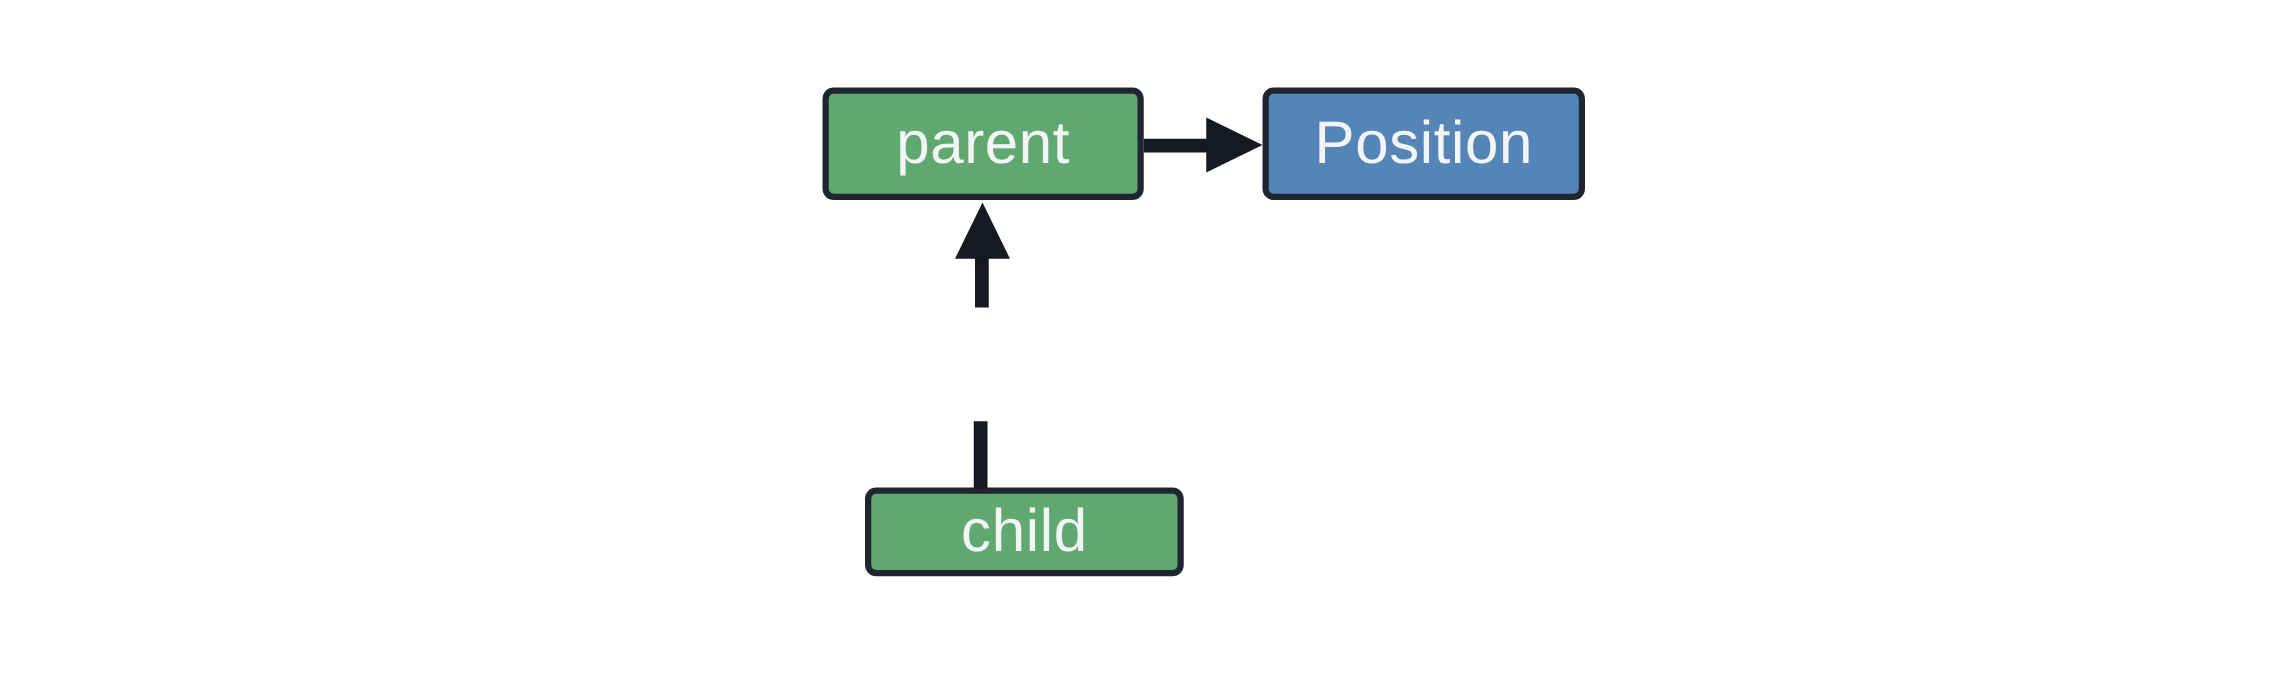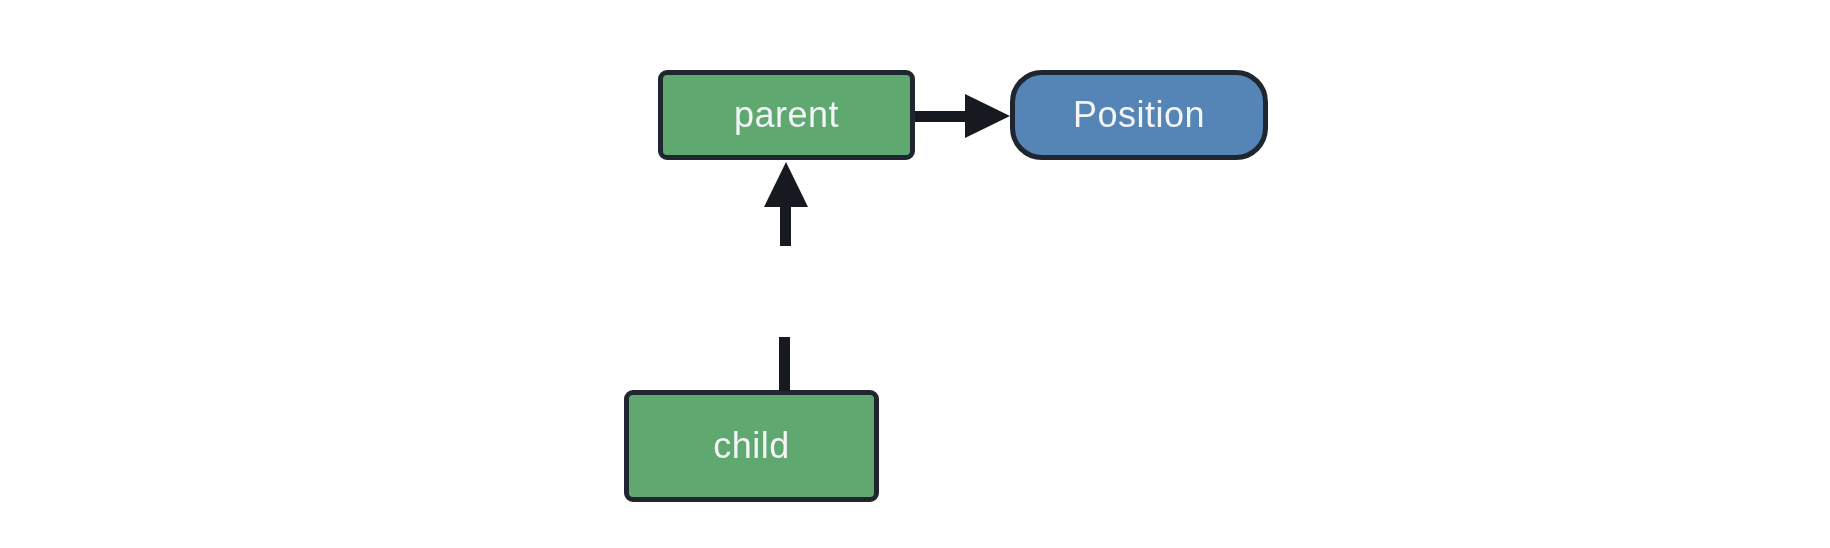--- a/index.html
+++ b/index.html
@@ -14,34 +14,34 @@
     background: var(--background, #ffffff);
     overflow: hidden;
     font-family: "Liberation Sans", sans-serif;
   }
   .node {
     position: absolute;
     box-sizing: border-box;
     border: 5px solid var(--node-border, #20262f);
     border-radius: 9px;
     color: var(--node-text, #f3f4f6);
-    font-size: 36px;
+    font-size: 48px;
     line-height: 1;
     display: flex;
     align-items: center;
     justify-content: center;
     letter-spacing: 0.5px;
   }
   .node.entity { background: var(--entity-fill, #5fa870); }
-  .node.component { background: var(--component-fill, #5585b7); border-radius: 32px; }
+  .node.component { background: var(--component-fill, #5585b7); }
 
   .node-parent   { left: 658px;  top: 70px;  width: 257px; height: 90px; }
   .node-position { left: 1010px; top: 70px;  width: 258px; height: 90px; }
   .node-childof  { left: 657px;  top: 245px; width: 258px; height: 92px; }
-  .node-child    { left: 624px;  top: 390px; width: 255px; height: 112px; }
+  .node-child    { left: 692px;  top: 390px; width: 255px; height: 71px; }
 
   .edge-shaft {
     position: absolute;
     background: var(--edge-color, #16191f);
   }
   .shaft-parent-position { left: 915px; top: 111px; width: 52px; height: 11px; }
   .shaft-childof-parent  { left: 780px; top: 205px; width: 11px; height: 41px; }
   .line-child-childof    { left: 779px; top: 337px; width: 11px; height: 54px; }
 
   .arrowhead {

